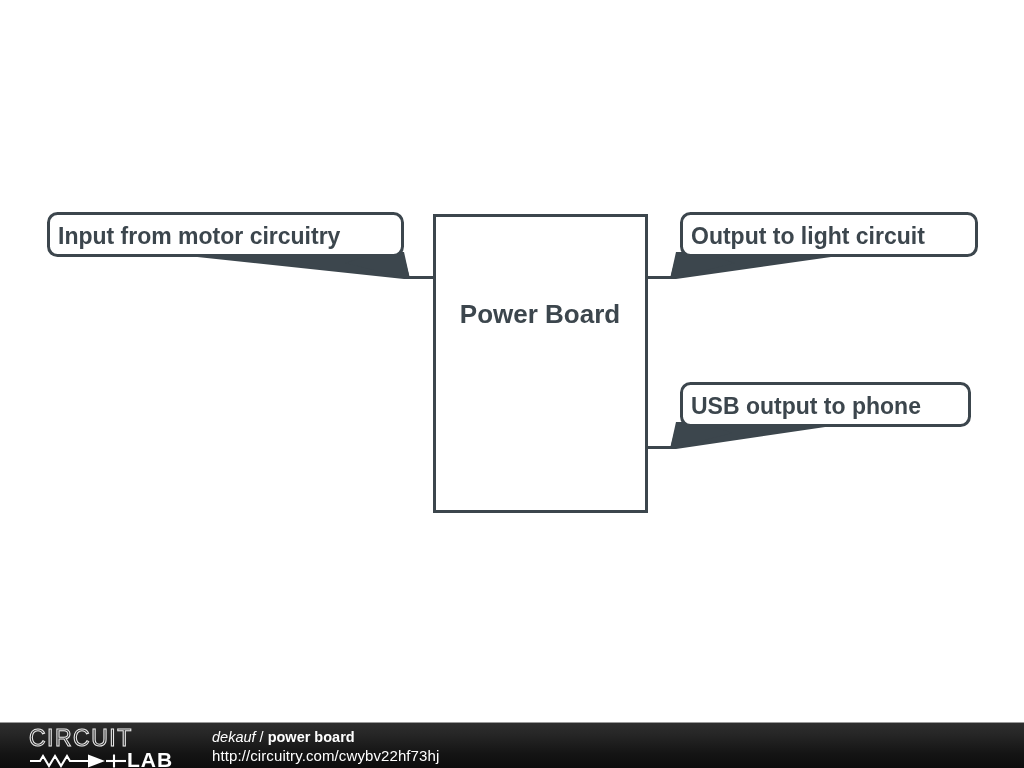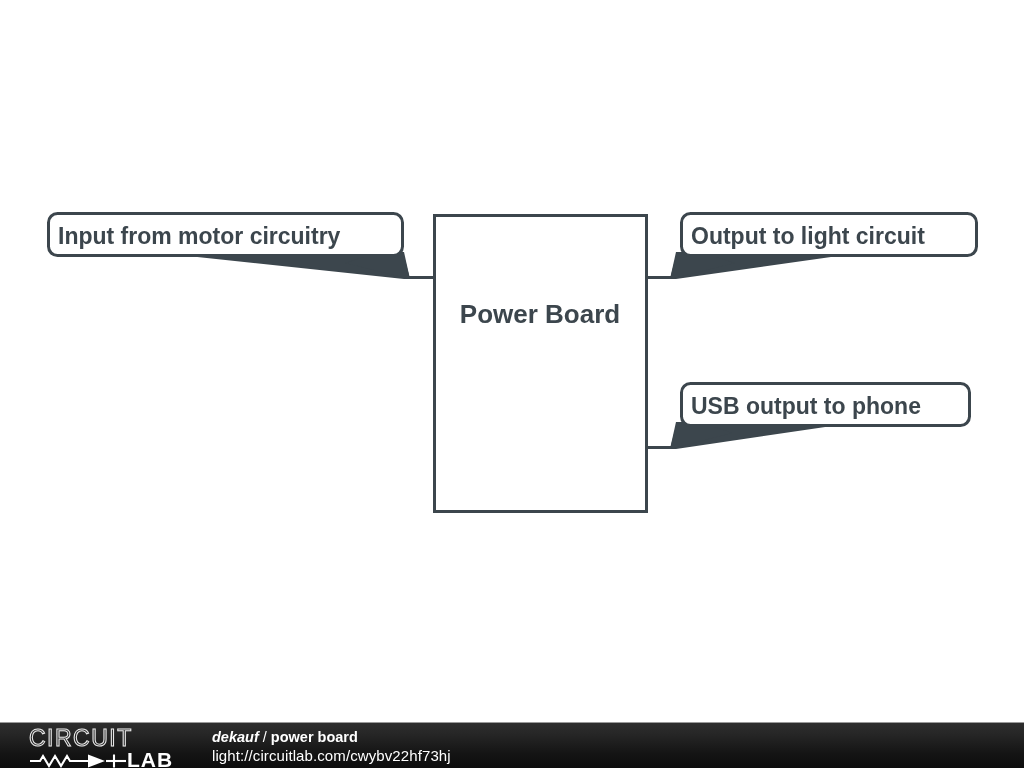--- a/index.html
+++ b/index.html
@@ -60,21 +60,21 @@
     line-height: 1.22;
     color: #ffffff;
     white-space: nowrap;
   }
   .credit-line-1 {
     font-size: 14.5px;
     color: #ffffff;
   }
   .credit-user {
     font-style: italic;
-    font-weight: bold;
+    font-weight: normal;
   }
   .credit-sep {
     font-weight: normal;
   }
   .credit-project {
     font-weight: bold;
   }
   .credit-line-2 {
     font-size: 15px;
     color: #ffffff;
@@ -157,17 +157,17 @@
       </g>
       <polygon points="60,28.5 60,41.5 77,35" fill="#ffffff" stroke="none"></polygon>
 
       <text x="99" y="41" font-family="'Liberation Sans','DejaVu Sans',sans-serif" font-size="21" font-weight="bold" letter-spacing="1" fill="#ffffff">LAB</text>
     </svg>
 
     <div id="footer-credits">
       <div class="credit-line-1">
         <span class="credit-user">dekauf</span><span class="credit-sep"> / </span><span class="credit-project">power board</span>
       </div>
-      <div class="credit-line-2">light://circuitlab.com/cwybv22hf73hj</div>
+      <div class="credit-line-2">http://circuitry.com/cwybv22hf73hj</div>
     </div>
 
   </div>
 </div>
 
 </body></html>

